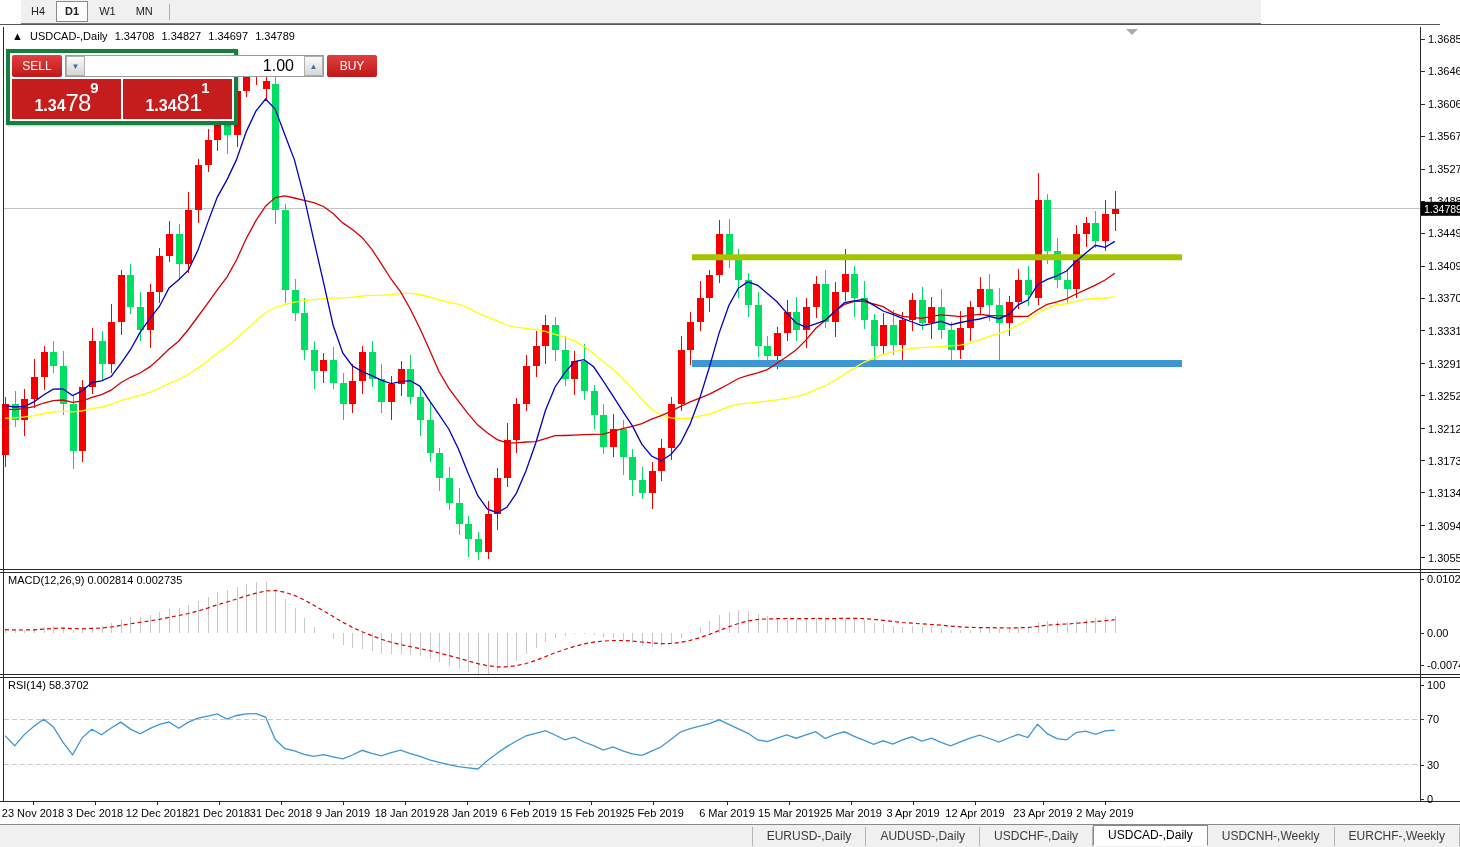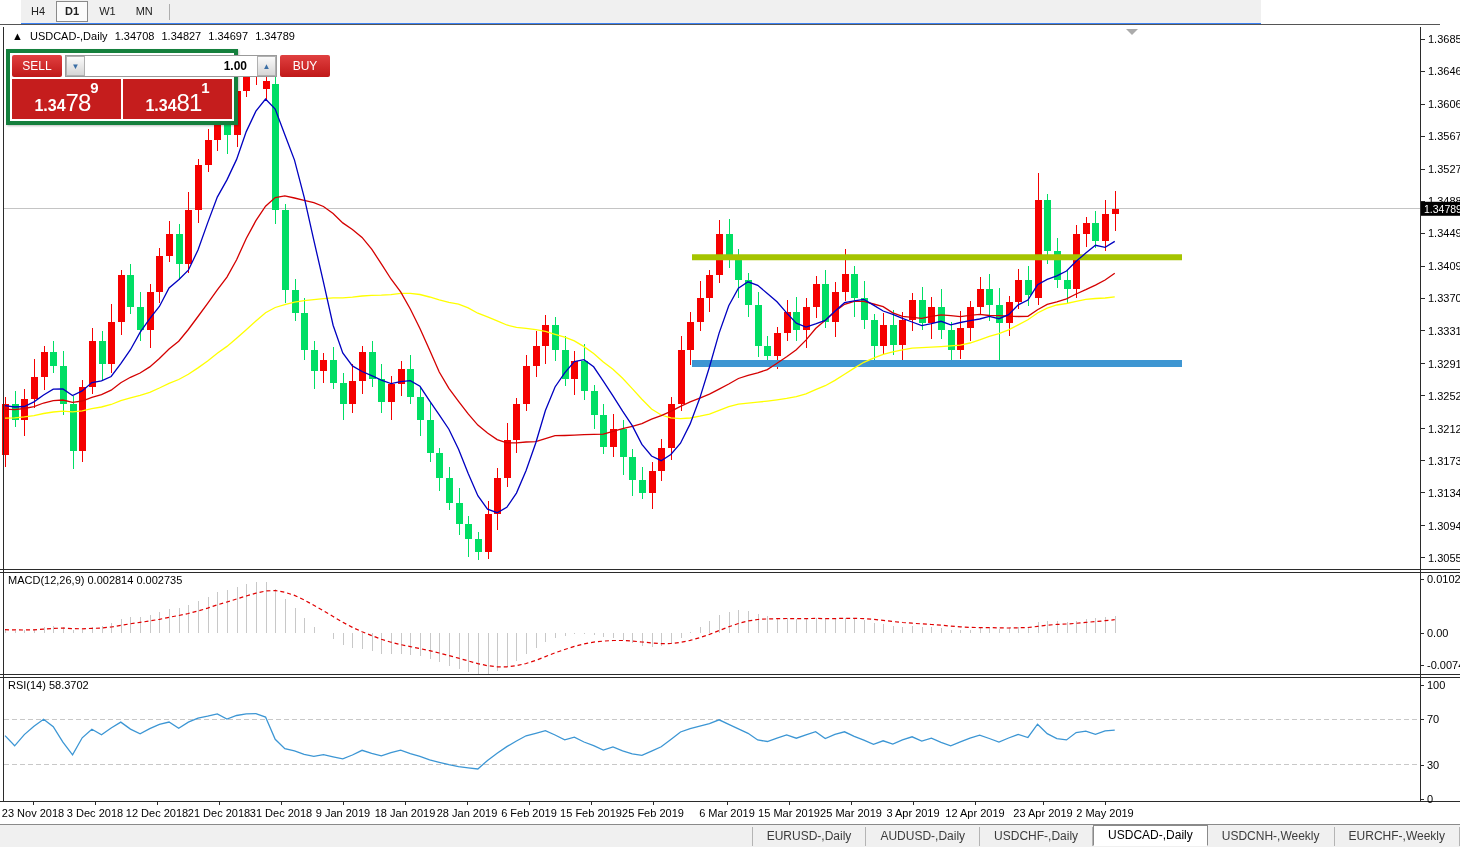--- a/index.html
+++ b/index.html
@@ -20,22 +20,22 @@
   svg#chart{position:absolute;left:0;top:0;z-index:1;}
   
   #trade-panel{position:absolute;left:6px;top:24px;width:220px;z-index:6;background:#fff;
                border:4px solid #15803d;padding:2px;box-shadow:1px 1px 2px rgba(0,0,0,.25);}
   #tp-row1{display:flex;height:22px;}
   .tp-btn{flex:0 0 50px;background:linear-gradient(#e04040,#c01818);color:#fff;font-size:12px;
           text-align:center;line-height:22px;border-radius:2px;cursor:pointer;}
   #tp-spin{flex:1;display:flex;margin:0 3px;border:1px solid #9a9a9a;background:#fff;}
   .spin-btn{width:17px;background:linear-gradient(#fafafa,#d6d6d6);border:1px solid #b0b0b0;
             font-size:8px;color:#3a6ea5;text-align:center;line-height:20px;cursor:pointer;}
-  #vol-input{flex:1;border:none;outline:none;font-size:12px;text-align:right;padding-right:10px;
-             font-family:"Liberation Sans",sans-serif;font-weight:bold;}
+  #vol-input{flex:1;border:none;outline:none;font-size:16px;text-align:right;padding-right:10px;
+             font-family:"Liberation Sans",sans-serif;}
   #tp-row2{display:flex;margin-top:2px;}
   .price-box{flex:1;height:40px;background:#c51d1d;color:#fff;position:relative;cursor:pointer;}
   .price-box + .price-box{margin-left:2px;}
   .pb-inner{position:absolute;left:0;right:0;bottom:2px;text-align:center;white-space:nowrap;}
   .pb-prefix{font-size:16px;font-weight:bold;vertical-align:baseline;}
   .pb-main{font-size:24px;font-weight:normal;letter-spacing:-1px;}
   .pb-sup{font-size:15px;font-weight:bold;vertical-align:18px;}
   
   #tabstrip{position:absolute;left:0;top:824px;width:1460px;height:23px;background:#F0F0F0;
             border-top:1px solid #8a8a8a;display:flex;align-items:flex-end;flex-direction:column;}

